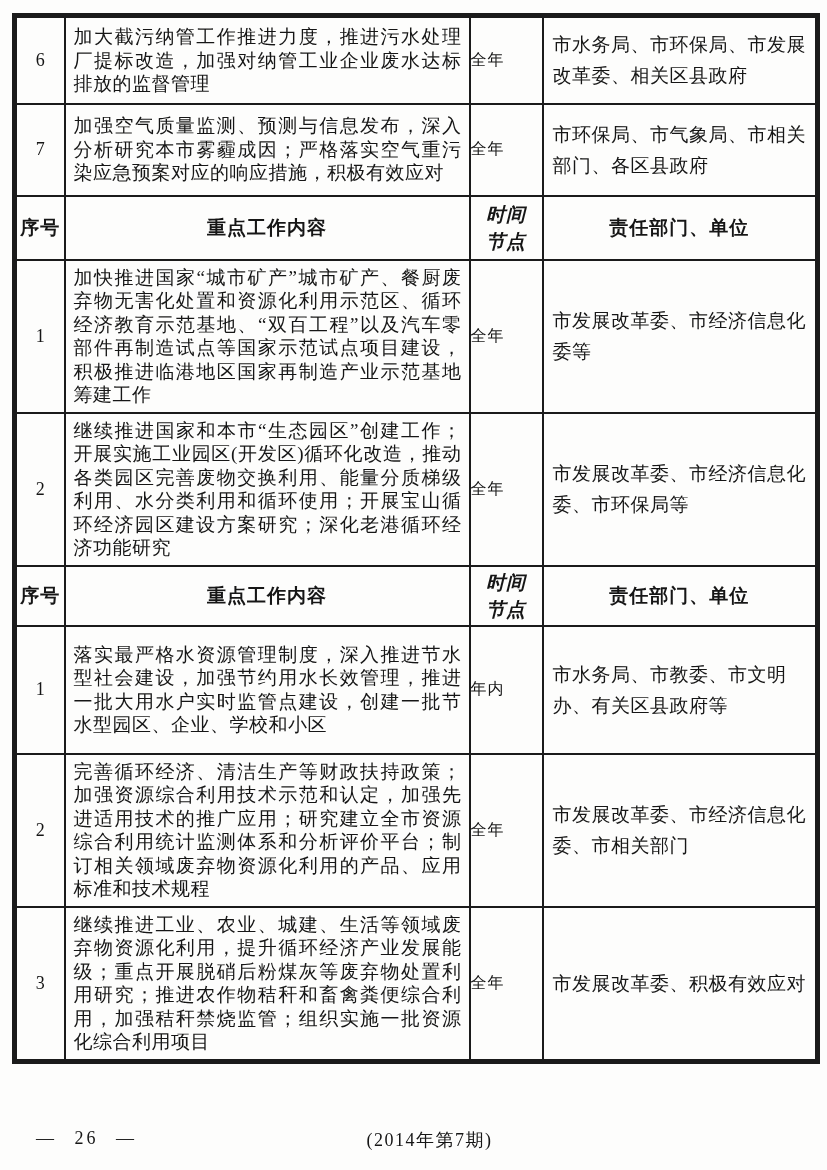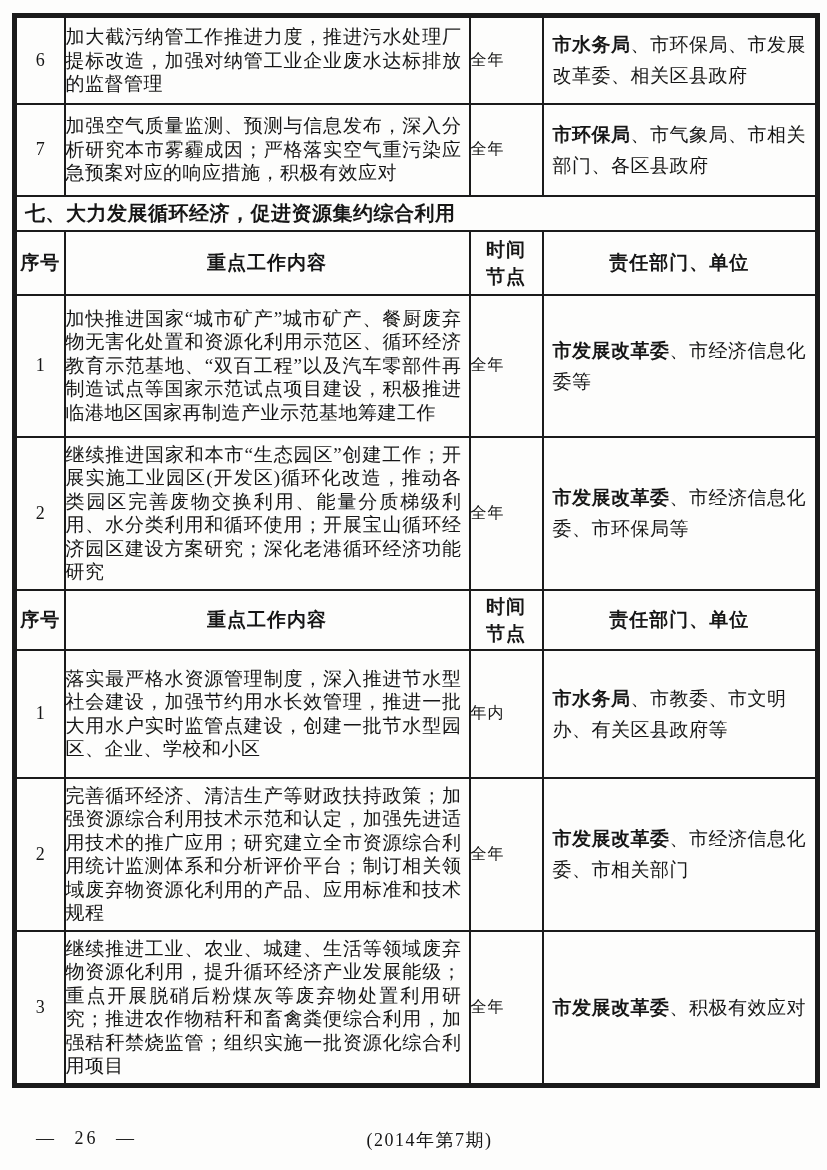--- a/index.html
+++ b/index.html
@@ -29,41 +29,41 @@
   col.c-seq  { width: 50px; }
   col.c-content { width: 405px; }
   col.c-time { width: 73px; }
   col.c-resp { width: 275px; }
 
   td.seq {
     text-align: center;
     font-size: 18px;
   }
   td.content {
-    padding: 5px 7px 5px 0;
+    padding: 5px 7px 5px 8px;
     font-size: 19px;
     line-height: 23.5px;
     text-align: justify;
     text-align-last: left;
     letter-spacing: 0.5px;
   }
   td.time {
     text-align: left;
     font-size: 16px;
     letter-spacing: 1px;
   }
   td.resp {
     padding: 3px 8px 3px 9px;
     font-size: 19px;
     line-height: 31px;
     letter-spacing: 0.5px;
   }
   .resp-lead {
     font-family: "Liberation Sans", sans-serif;
-    font-weight: bold;
+    font-weight: normal;
   }
   tr.section-row td {
     font-family: "Liberation Sans", sans-serif;
     font-weight: bold;
     font-size: 20px;
     padding: 2px 8px;
     letter-spacing: 0.5px;
   }
   tr.sub-row td {
     font-style: italic;
@@ -71,21 +71,21 @@
     padding: 2px 8px;
     letter-spacing: 2px;
   }
   tr.header-row td {
     font-family: "Liberation Sans", sans-serif;
     font-weight: bold;
     font-size: 19px;
     text-align: center;
     letter-spacing: 1px;
   }
-  tr.header-row .time-head div { line-height: 27px; }
+  tr.header-row .time-head div { line-height: 27px; font-style: italic; }
 
   .footer {
     position: absolute;
     top: 1128px;
     left: 0;
     width: 827px;
     height: 26px;
     font-size: 18px;
     margin-left: 16px;
   }
@@ -124,23 +124,20 @@
         <td class="resp"><span class="resp-lead">市水务局</span><span>、市环保局、市发展改革委、相关区县政府</span></td>
       </tr>
 
       <tr class="item-row" style="height:92px;">
         <td class="seq">7</td>
         <td class="content">加强空气质量监测、预测与信息发布，深入分析研究本市雾霾成因；严格落实空气重污染应急预案对应的响应措施，积极有效应对</td>
         <td class="time">全年</td>
         <td class="resp"><span class="resp-lead">市环保局</span><span>、市气象局、市相关部门、各区县政府</span></td>
       </tr>
 
-      <tr class="section-row" style="height:35px;">
-        <td colspan="4">七、大力发展循环经济，促进资源集约综合利用</td>
-      </tr>
 
 
       <tr class="header-row" style="height:64px;">
         <td>序号</td>
         <td>重点工作内容</td>
         <td class="time-head">
           <div>时间</div>
           <div>节点</div>
         </td>
         <td>责任部门、单位</td>

